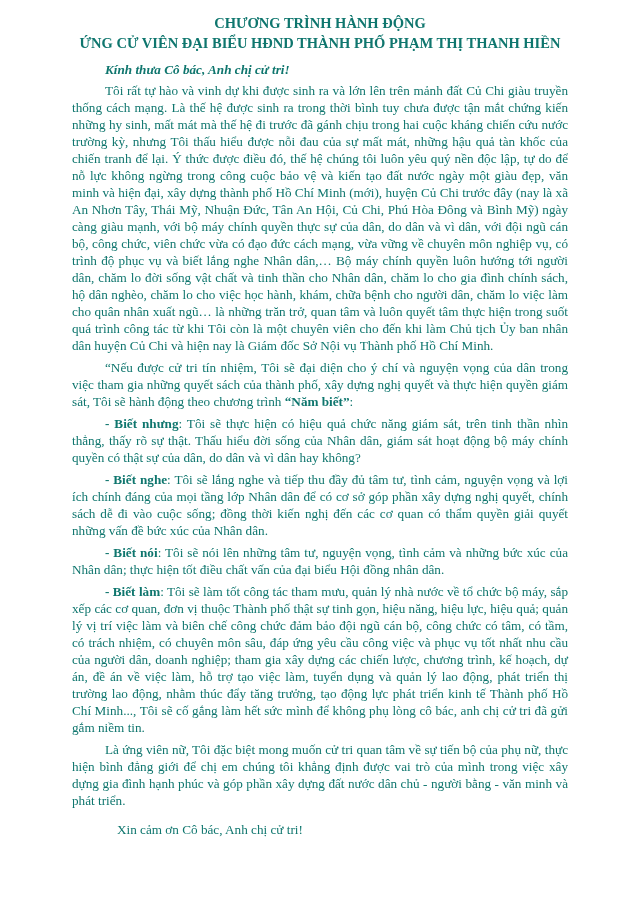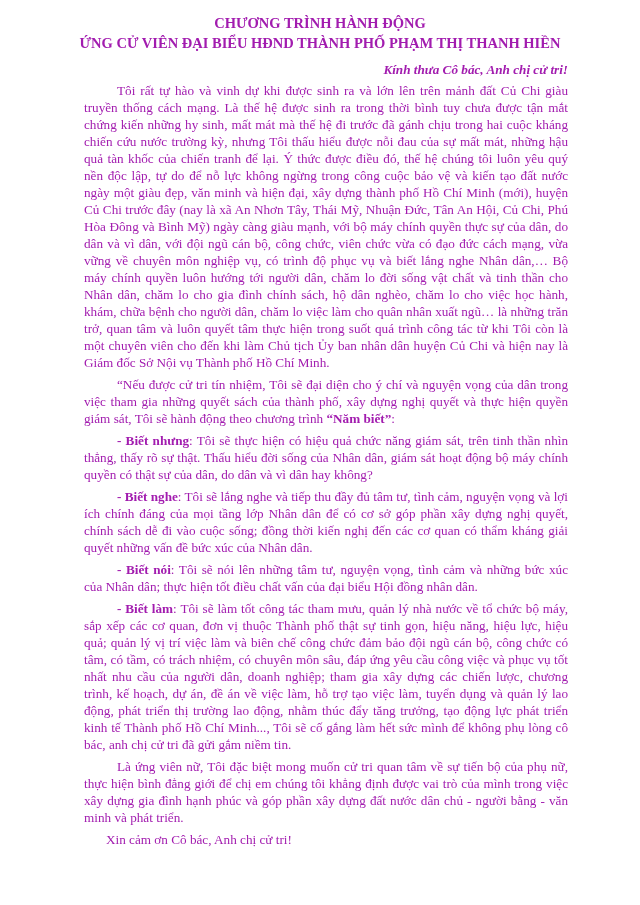--- a/index.html
+++ b/index.html
@@ -7,53 +7,53 @@
     padding: 0;
     background: #ffffff;
   }
   .page {
     position: relative;
     width: 640px;
     height: 905px;
     box-sizing: border-box;
     padding: 13px 72px 0 72px;
     background: #ffffff;
-    color: #a21caf;
+    color: #0f766e;
     font-family: "Liberation Serif", "DejaVu Serif", serif;
     font-size: 13.2px;
     line-height: 17px;
     overflow: hidden;
   }
   .doc-title {
     margin: 0 0 8px 0;
     text-align: center;
     font-weight: 700;
   }
   .title-line {
     display: block;
     white-space: nowrap;
     font-size: 14.5px;
     line-height: 20px;
   }
   .salutation {
     margin: 0 0 4px 33px;
     font-weight: 700;
     font-style: italic;
-    text-align: right;
+    text-align: left;
   }
   .para {
-    margin: 0 0 5px 12px;
+    margin: 0 0 5px 0;
     text-indent: 33px;
     text-align: justify;
   }
   .bold-seg {
     font-weight: 700;
   }
   .closing-line {
-    margin: 1px;
+    margin: 12px;
     text-indent: 33px;
     text-align: left;
   }
 </style>
 </head>
 <body>
 
 <div class="page">
 
   <h1 class="doc-title">
@@ -62,21 +62,21 @@
   </h1>
 
   <p class="salutation">Kính thưa Cô bác, Anh chị cử tri!</p>
 
   <p class="para">Tôi rất tự hào và vinh dự khi được sinh ra và lớn lên trên mảnh đất Củ Chi giàu truyền thống cách mạng. Là thế hệ được sinh ra trong thời bình tuy chưa được tận mắt chứng kiến những hy sinh, mất mát mà thế hệ đi trước đã gánh chịu trong hai cuộc kháng chiến cứu nước trường kỳ, nhưng Tôi thấu hiểu được nỗi đau của sự mất mát, những hậu quả tàn khốc của chiến tranh để lại. Ý thức được điều đó, thế hệ chúng tôi luôn yêu quý nền độc lập, tự do để nỗ lực không ngừng trong công cuộc bảo vệ và kiến tạo đất nước ngày một giàu đẹp, văn minh và hiện đại, xây dựng thành phố Hồ Chí Minh (mới), huyện Củ Chi trước đây (nay là xã An Nhơn Tây, Thái Mỹ, Nhuận Đức, Tân An Hội, Củ Chi, Phú Hòa Đông và Bình Mỹ) ngày càng giàu mạnh, với bộ máy chính quyền thực sự của dân, do dân và vì dân, với đội ngũ cán bộ, công chức, viên chức vừa có đạo đức cách mạng, vừa vững về chuyên môn nghiệp vụ, có trình độ phục vụ và biết lắng nghe Nhân dân,… Bộ máy chính quyền luôn hướng tới người dân, chăm lo đời sống vật chất và tinh thần cho Nhân dân, chăm lo cho gia đình chính sách, hộ dân nghèo, chăm lo cho việc học hành, khám, chữa bệnh cho người dân, chăm lo việc làm cho quân nhân xuất ngũ… là những trăn trở, quan tâm và luôn quyết tâm thực hiện trong suốt quá trình công tác từ khi Tôi còn là một chuyên viên cho đến khi làm Chủ tịch Ủy ban nhân dân huyện Củ Chi và hiện nay là Giám đốc Sở Nội vụ Thành phố Hồ Chí Minh.</p>
 
   <p class="para"><span>“Nếu được cử tri tín nhiệm, Tôi sẽ đại diện cho ý chí và nguyện vọng của dân trong việc tham gia những quyết sách của thành phố, xây dựng nghị quyết và thực hiện quyền giám sát, Tôi sẽ hành động theo chương trình </span><span class="bold-seg">“Năm biết”</span><span>:</span></p>
 
   <p class="para"><span class="bold-seg">- Biết nhưng</span><span>: Tôi sẽ thực hiện có hiệu quả chức năng giám sát, trên tinh thần nhìn thẳng, thấy rõ sự thật. Thấu hiểu đời sống của Nhân dân, giám sát hoạt động bộ máy chính quyền có thật sự của dân, do dân và vì dân hay không?</span></p>
 
-  <p class="para"><span class="bold-seg">- Biết nghe</span><span>: Tôi sẽ lắng nghe và tiếp thu đầy đủ tâm tư, tình cảm, nguyện vọng và lợi ích chính đáng của mọi tầng lớp Nhân dân để có cơ sở góp phần xây dựng nghị quyết, chính sách dễ đi vào cuộc sống; đồng thời kiến nghị đến các cơ quan có thẩm kháng giải quyết những vấn đề bức xúc của Nhân dân.</span></p>
+  <p class="para"><span class="bold-seg">- Biết nghe</span><span>: Tôi sẽ lắng nghe và tiếp thu đầy đủ tâm tư, tình cảm, nguyện vọng và lợi ích chính đáng của mọi tầng lớp Nhân dân để có cơ sở góp phần xây dựng nghị quyết, chính sách dễ đi vào cuộc sống; đồng thời kiến nghị đến các cơ quan có thẩm quyền giải quyết những vấn đề bức xúc của Nhân dân.</span></p>
 
   <p class="para"><span class="bold-seg">- Biết nói</span><span>: Tôi sẽ nói lên những tâm tư, nguyện vọng, tình cảm và những bức xúc của Nhân dân; thực hiện tốt điều chất vấn của đại biểu Hội đồng nhân dân.</span></p>
 
 
   <p class="para"><span class="bold-seg">- Biết làm</span><span>: Tôi sẽ làm tốt công tác tham mưu, quản lý nhà nước về tổ chức bộ máy, sắp xếp các cơ quan, đơn vị thuộc Thành phố thật sự tinh gọn, hiệu năng, hiệu lực, hiệu quả; quản lý vị trí việc làm và biên chế công chức đảm bảo đội ngũ cán bộ, công chức có tâm, có tầm, có trách nhiệm, có chuyên môn sâu, đáp ứng yêu cầu công việc và phục vụ tốt nhất nhu cầu của người dân, doanh nghiệp; tham gia xây dựng các chiến lược, chương trình, kế hoạch, dự án, đề án về việc làm, hỗ trợ tạo việc làm, tuyển dụng và quản lý lao động, phát triển thị trường lao động, nhằm thúc đẩy tăng trưởng, tạo động lực phát triển kinh tế Thành phố Hồ Chí Minh..., Tôi sẽ cố gắng làm hết sức mình để không phụ lòng cô bác, anh chị cử tri đã gửi gắm niềm tin.</span></p>
 
   <p class="para">Là ứng viên nữ, Tôi đặc biệt mong muốn cử tri quan tâm về sự tiến bộ của phụ nữ, thực hiện bình đẳng giới để chị em chúng tôi khẳng định được vai trò của mình trong việc xây dựng gia đình hạnh phúc và góp phần xây dựng đất nước dân chủ - người bằng - văn minh và phát triển.</p>
 
   <p class="closing-line">Xin cảm ơn Cô bác, Anh chị cử tri!</p>
 

